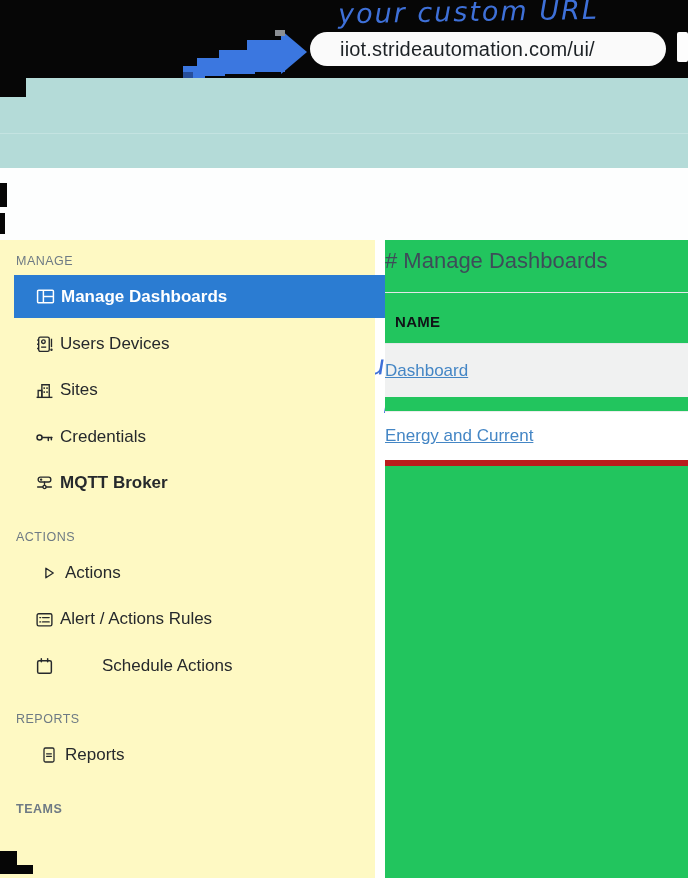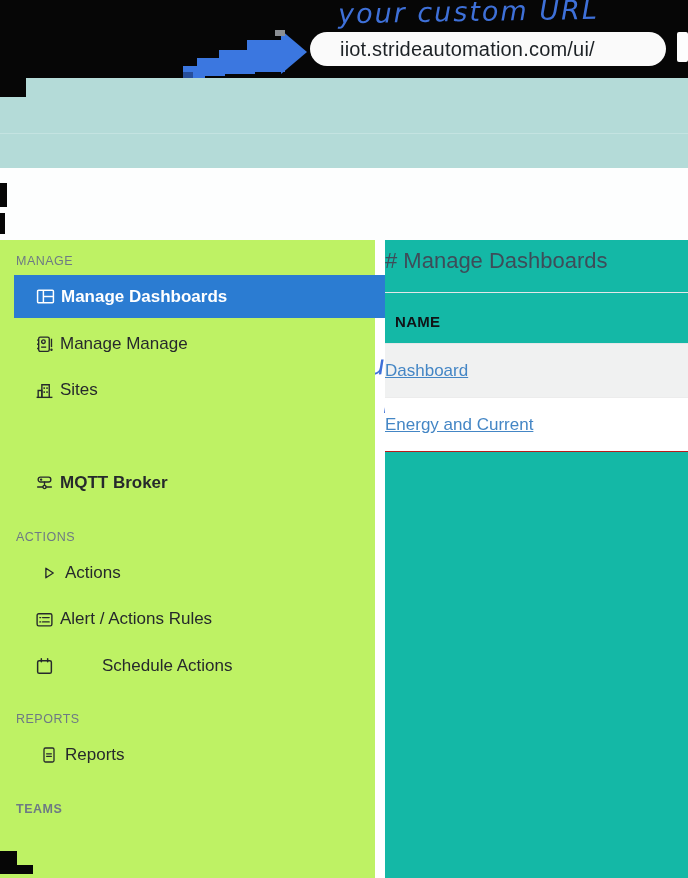--- a/index.html
+++ b/index.html
@@ -43,43 +43,43 @@
     display:flex;align-items:center;padding-left:10px;
   }
   .logo-text{margin-left:7px;display:flex;flex-direction:column;line-height:1;}
   .logo-primary{font-size:17px;font-weight:700;color:#f0a232;letter-spacing:1px;}
   .logo-secondary{font-size:7.5px;font-weight:700;color:#3d5a77;letter-spacing:2.1px;margin-top:3px;}
   .edge-strip{position:absolute;background:#060606;}
   .note-line1{position:absolute;left:262px;top:183px;font-size:27px;transform:rotate(-2deg);}
   .note-line2{position:absolute;left:306px;top:220px;font-size:27px;transform:rotate(-1deg);}
   .dash-arrow{position:absolute;left:95px;top:220px;}
   
-  .sidebar{position:absolute;left:0;top:240px;width:375px;height:638px;background:#bef264;}
+  .sidebar{position:absolute;left:0;top:240px;width:375px;height:638px;background:#fef9c3;}
   .sec-label{position:absolute;left:16px;font-size:12.5px;color:#6e7a84;letter-spacing:.5px;}
   .side-item{
     position:absolute;left:14px;height:32px;display:flex;align-items:center;gap:6px;
     color:#26292c;font-size:17px;cursor:pointer;
   }
   .side-item .ic{width:20px;height:20px;display:flex;align-items:center;justify-content:center;margin-left:20px;flex:0 0 auto;}
   .side-item.selected{
     left:14px;width:388px;height:43px;background:#2b7cd2;color:#ffffff;font-weight:600;
   }
   .side-item.selected .ic{margin-left:21px;}
   .side-item.indent .ic{margin-left:25px;}
   
-  .content{position:absolute;left:385px;top:240px;width:303px;height:638px;background:#14b8a6;}
+  .content{position:absolute;left:385px;top:240px;width:303px;height:638px;background:#22c55e;}
   .page-title{position:absolute;left:0;top:8px;font-size:22px;color:#3e4c59;}
   .title-divider{position:absolute;left:0;top:52px;width:303px;border-top:1px solid #e3e7e9;}
   .col-header{position:absolute;left:10px;top:73px;font-size:15px;font-weight:700;color:#101417;letter-spacing:.3px;}
   .tbl-row{
     position:absolute;left:0;width:303px;display:flex;align-items:center;
     box-sizing:border-box;
   }
   .row-1{top:103px;height:54px;background:#f0f1f1;border-top:1px solid #e4e7e9;}
-  .row-2{top:157px;height:55px;background:#ffffff;border-top:1px solid #ececec;border-bottom:1px solid #b91c1c;}
+  .row-2{top:171px;height:55px;background:#ffffff;border-top:1px solid #ececec;border-bottom:6px solid #b91c1c;}
   .row-link{font-size:17px;color:#4486c5;text-decoration:underline;cursor:pointer;}
   
   .corner-l1{position:absolute;left:0;top:851px;width:17px;height:16px;background:#060606;}
   .corner-l2{position:absolute;left:0;top:865px;width:33px;height:9px;background:#060606;}
   svg{display:block;}
 </style>
 </head>
 <body>
 
 <div id="screen">
@@ -196,38 +196,49 @@
           <rect x="3.5" y="2" width="10" height="13.5" rx="1.5"></rect>
             <circle cx="8" cy="6.3" r="1.7"></circle>
           <line x1="5.8" y1="11.5" x2="10.6" y2="11.5"></line>
           <line x1="2" y1="4.8" x2="3.5" y2="4.8"></line>
             <line x1="2" y1="8.8" x2="3.5" y2="8.8"></line>
             <line x1="2" y1="12.8" x2="3.5" y2="12.8"></line>
           <line x1="15.6" y1="3.5" x2="15.6" y2="11.5"></line>
             <circle cx="15.6" cy="14" r="0.5" fill="currentColor"></circle>
         </svg>
       </span>
-      <span>Manage Manage</span>
+      <span>Users Devices</span>
     </div>
 
     <div class="side-item" style="top:134px;justify-content:space-between;">
       <span class="ic">
         <svg width="19" height="19" viewBox="0 0 18 18" fill="none" stroke="currentColor" stroke-width="1.3">
           <line x1="1.5" y1="15.5" x2="16.5" y2="15.5"></line>
           <path d="M3 15.5 V9 h3.5 V15.5"></path>
             <path d="M6.5 15.5 V3.5 h7 V15.5"></path>
           <line x1="8.7" y1="6" x2="8.7" y2="7.5"></line>
             <line x1="11.4" y1="6" x2="11.4" y2="7.5"></line>
           <line x1="8.7" y1="9.8" x2="8.7" y2="11.3"></line>
             <line x1="11.4" y1="9.8" x2="11.4" y2="11.3"></line>
         </svg>
       </span>
       <span>Sites</span>
     </div>
 
+    <div class="side-item" style="top:181px;">
+      <span class="ic">
+        <svg width="19" height="19" viewBox="0 0 18 18" fill="none" stroke="currentColor" stroke-width="1.4" stroke-linecap="round">
+          <circle cx="4.3" cy="9" r="2.4"></circle>
+            <line x1="6.8" y1="9" x2="16" y2="9"></line>
+          <line x1="12.6" y1="9" x2="12.6" y2="11.8"></line>
+            <line x1="15.5" y1="9" x2="15.5" y2="11.2"></line>
+        </svg>
+      </span>
+      <span>Credentials</span>
+    </div>
 
     <div class="side-item" style="top:227px;font-weight:bold;">
       <span class="ic">
         <svg width="19" height="19" viewBox="0 0 18 18" fill="none" stroke="currentColor" stroke-width="1.3" stroke-linecap="round">
           <rect x="3" y="3" width="12" height="4.6" rx="2.1"></rect>
             <circle cx="5.8" cy="5.3" r="0.5" fill="currentColor"></circle>
           <line x1="9" y1="7.6" x2="9" y2="10.8"></line>
             <circle cx="9" cy="12.3" r="1.5"></circle>
           <line x1="2.5" y1="12.3" x2="7.4" y2="12.3"></line>
             <line x1="10.6" y1="12.3" x2="15.5" y2="12.3"></line>

